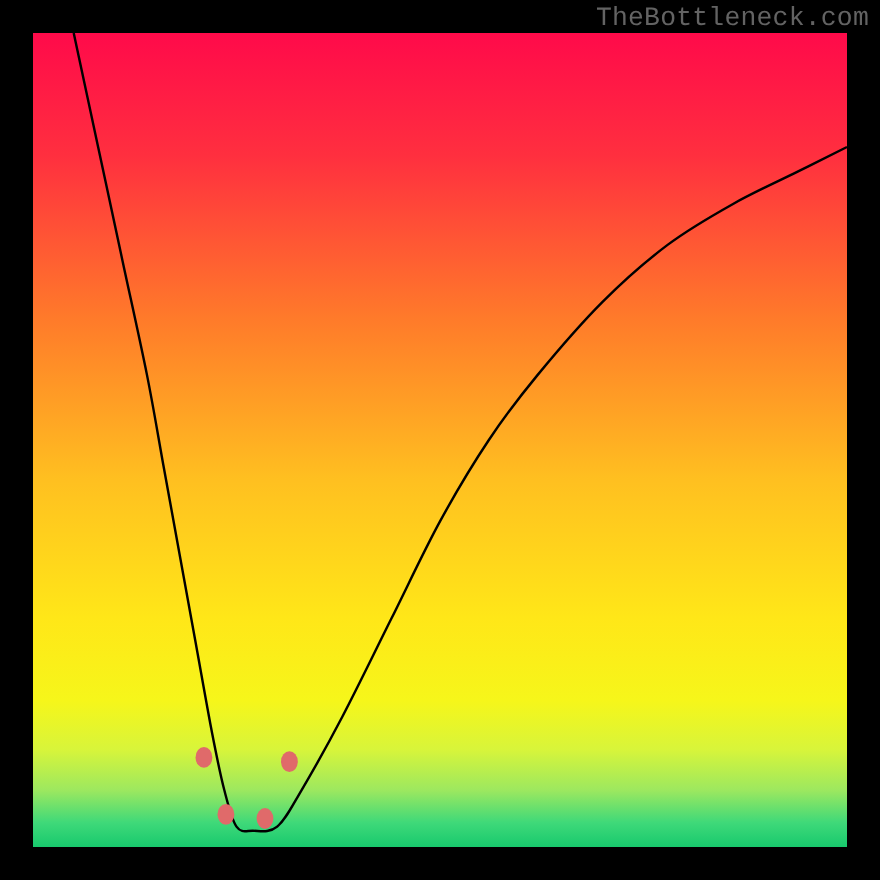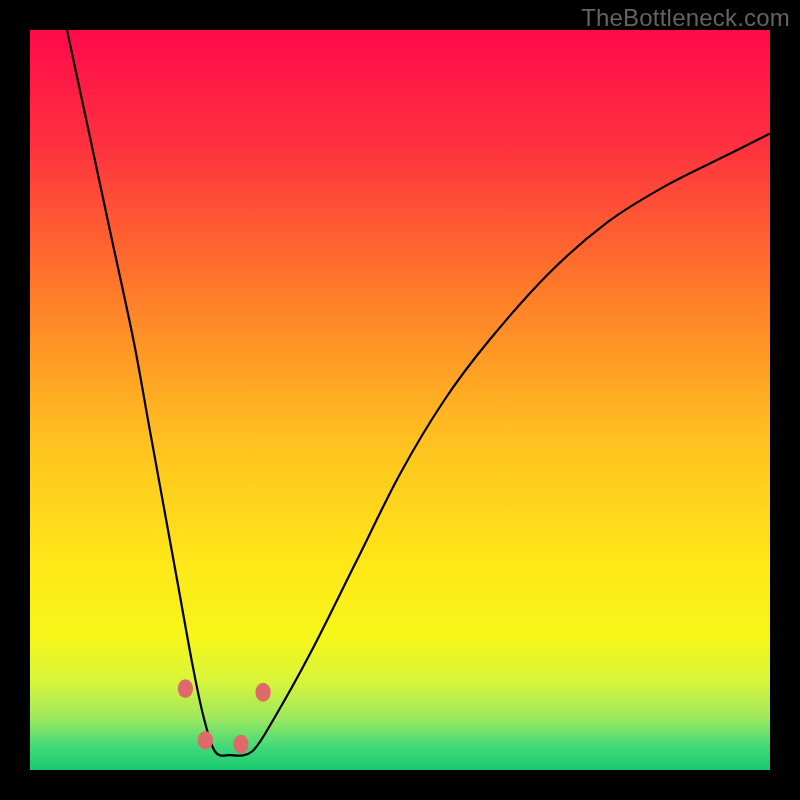--- a/index.html
+++ b/index.html
@@ -20,20 +20,21 @@
   }
   .watermark {
     position: absolute;
     top: 4px;
     right: 10px;
     color: #636363;
     font-size: 24px;
     font-weight: 400;
     letter-spacing: 0.2px;
     z-index: 5;
+    font-family: Liberation Mono, monospace;
   }
   svg.plot {
     position: absolute;
     left: 30px;
     top: 30px;
     width: 740px;
     height: 740px;
   }
 </style>
 </head>

